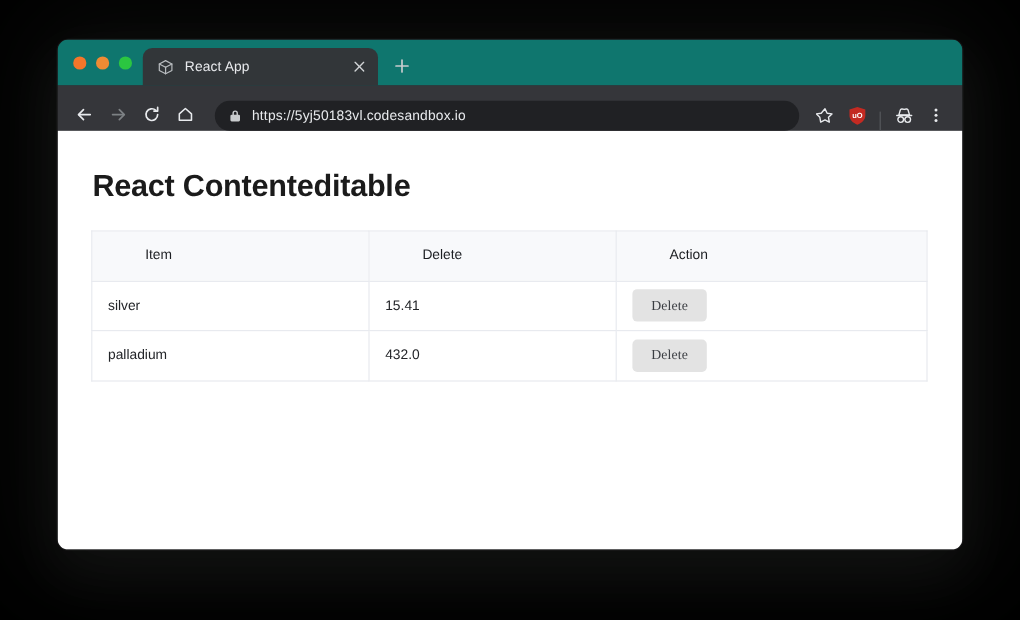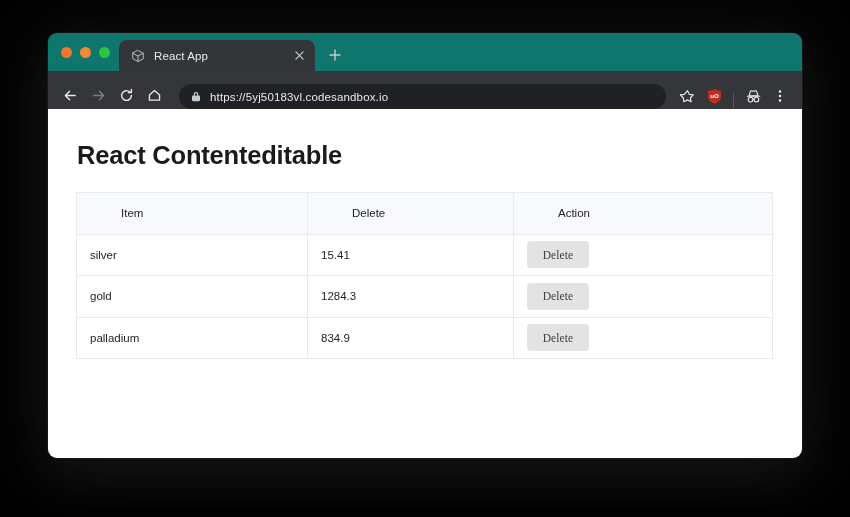--- a/index.html
+++ b/index.html
@@ -356,31 +356,24 @@
         <tbody>
 
           <tr>
             <td>silver</td>
             <td>15.41</td>
             <td>
               <button class="row-btn">Delete</button>
             </td>
           </tr>
 
-          <tr>
-            <td>gold</td>
-            <td>1284.3</td>
-            <td>
-              <button class="row-btn">Delete</button>
-            </td>
-          </tr>
 
           <tr>
             <td>palladium</td>
-            <td>834.9</td>
+            <td>432.0</td>
             <td>
               <button class="row-btn">Delete</button>
             </td>
           </tr>
 
 
 
         </tbody>
       </table>
     </div>

